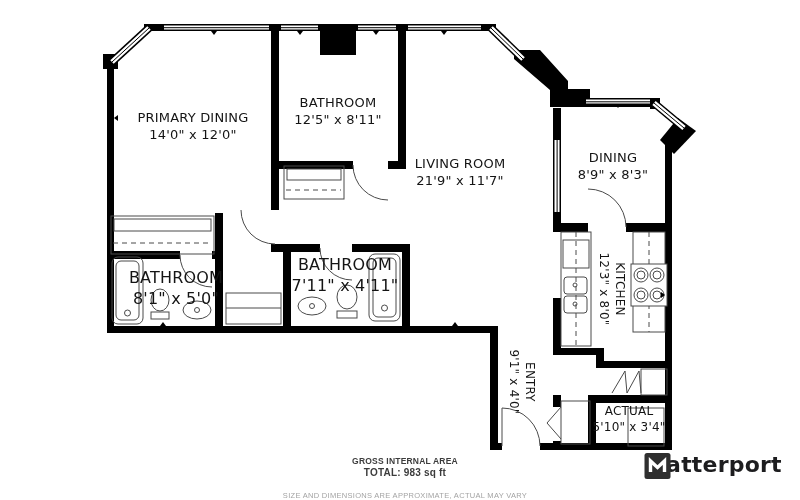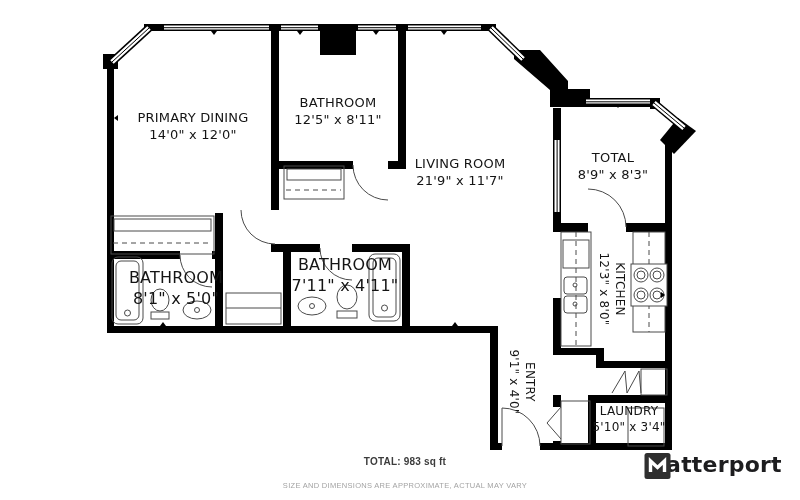--- a/index.html
+++ b/index.html
@@ -218,45 +218,46 @@
 </div>
 <div class="room-label fs-lg" style="left:338px;top:111px;">
   <div>BATHROOM</div>
   <div>12'5" x 8'11"</div>
 </div>
 <div class="room-label fs-lg" style="left:460px;top:172px;">
   <div>LIVING ROOM</div>
   <div>21'9" x 11'7"</div>
 </div>
 <div class="room-label fs-lg" style="left:613px;top:166px;">
-  <div>TOTAL</div>
+  <div>DINING</div>
   <div>8'9" x 8'3"</div>
 </div>
 <div class="room-label fs-md rot" style="left:611px;top:289px;">
   <div>KITCHEN</div>
   <div>12'3" x 8'0"</div>
 </div>
 <div class="room-label fs-sm" style="left:176px;top:288px;">
   <div>BATHROOM</div>
   <div>8'1" x 5'0"</div>
 </div>
 <div class="room-label fs-sm" style="left:345px;top:275px;">
   <div>BATHROOM</div>
   <div>7'11" x 4'11"</div>
 </div>
 <div class="room-label fs-md rot" style="left:521px;top:382px;">
   <div>ENTRY</div>
   <div>9'1" x 4'0"</div>
 </div>
 <div class="room-label fs-md" style="left:629px;top:420px;">
-  <div>LAUNDRY</div>
+  <div>ACTUAL</div>
   <div>5'10" x 3'4"</div>
 </div>
 
 <div class="footer">
+  <div class="l1">GROSS INTERNAL AREA</div>
   <div class="l2">TOTAL: 983 sq ft</div>
   <div class="l3">SIZE AND DIMENSIONS ARE APPROXIMATE, ACTUAL MAY VARY</div>
 </div>
 
 <div class="brand">
   <svg class="mark" viewBox="0 0 27 30">
     <rect x="0.5" y="1" width="26" height="26" rx="2.5" fill="#2f2f2f"></rect>
     <path d="M6.5,20 L6.5,9 L13.5,15.5 L20.5,9 L20.5,20" fill="none" stroke="#ffffff" stroke-width="3.4"></path>
   </svg>
   <span class="word">Matterport</span>

